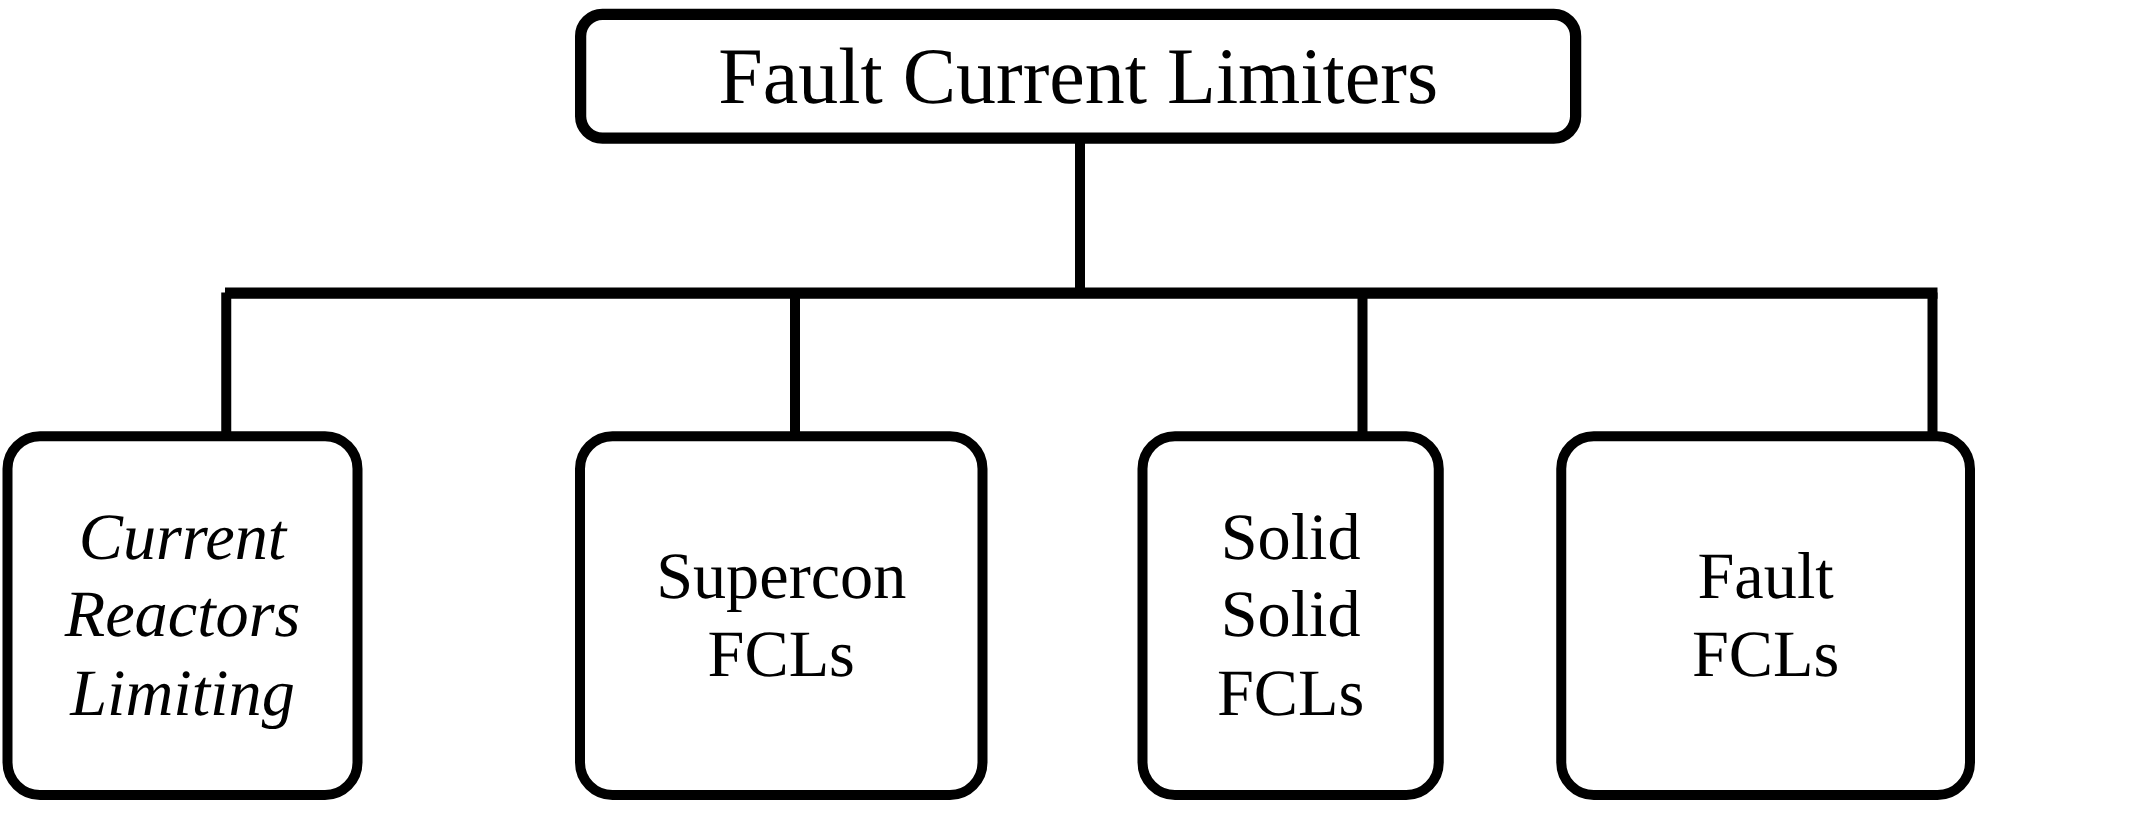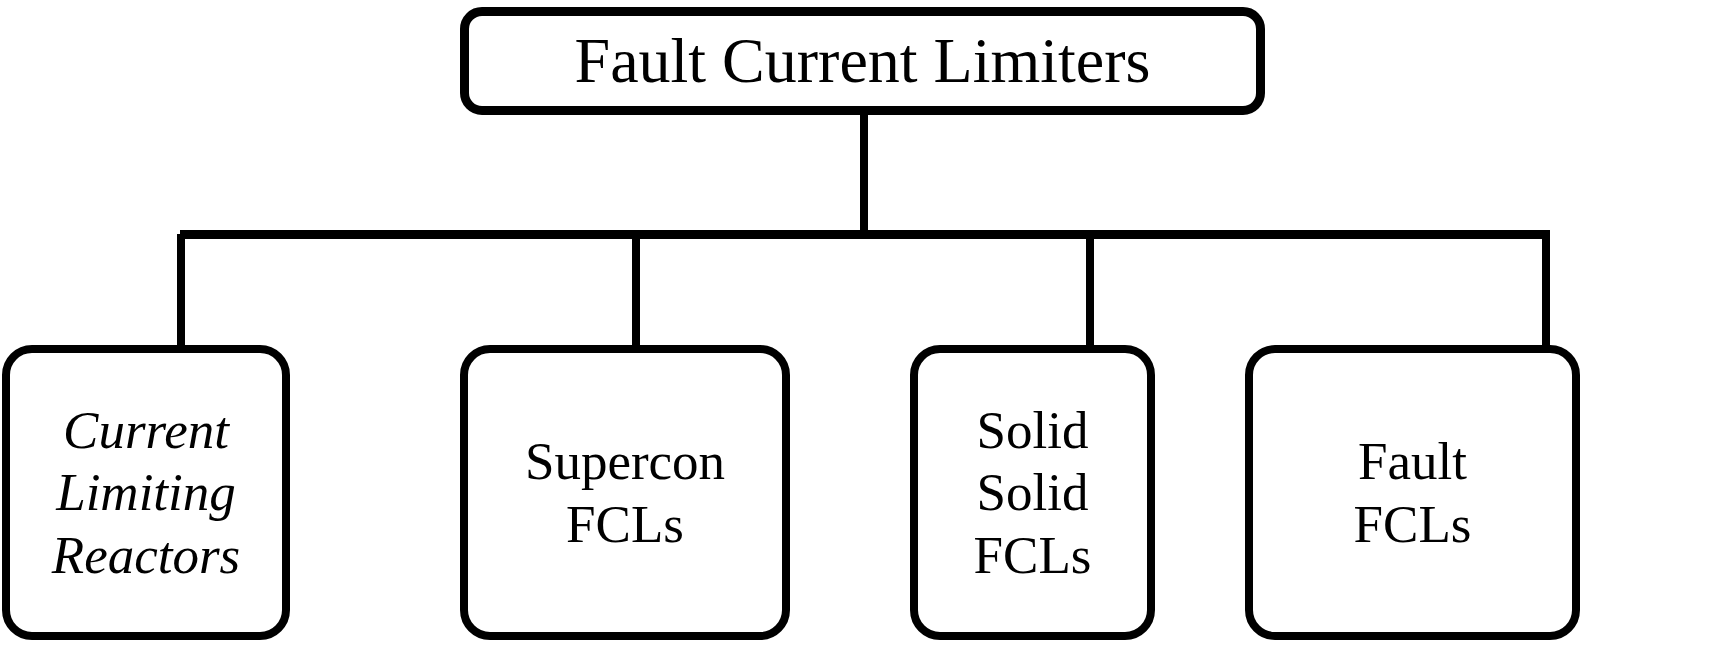--- a/index.html
+++ b/index.html
@@ -102,22 +102,22 @@
 
   <div class="conn" id="conn-root-stem"></div>
   <div class="conn" id="conn-bus"></div>
   <div class="conn drop" id="drop-clr"></div>
   <div class="conn drop" id="drop-sc"></div>
   <div class="conn drop" id="drop-ss"></div>
   <div class="conn drop" id="drop-hy"></div>
 
   <div class="node child" id="node-clr">
     <span class="line">Current</span>
+    <span class="line">Reactors</span>
     <span class="line">Limiting</span>
-    <span class="line">Reactors</span>
   </div>
 
   <div class="node child" id="node-sc">
     <span class="line">Supercon</span>
     <span class="line">FCLs</span>
   </div>
 
   <div class="node child" id="node-ss">
     <span class="line">Solid</span>
     <span class="line">Solid</span>

